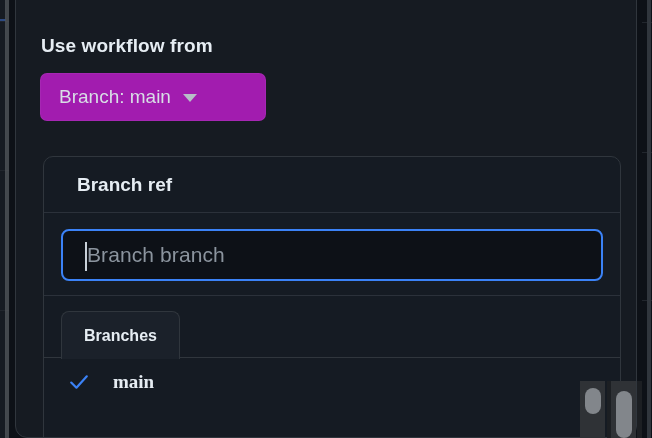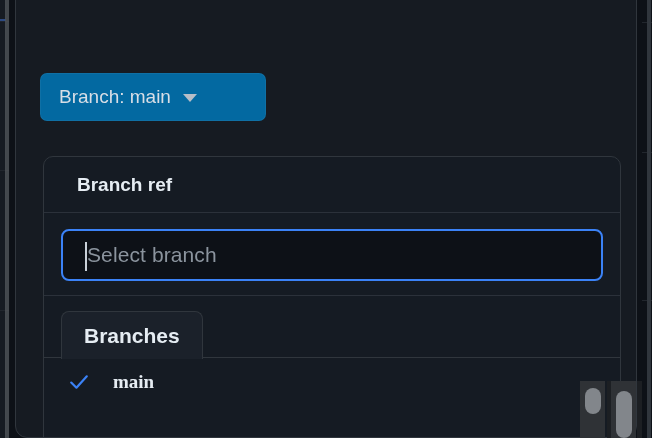--- a/index.html
+++ b/index.html
@@ -140,21 +140,21 @@
   }
 
   
   .branch-button {
     position: absolute;
     left: 24px;
     top: 86px;
     height: 48px;
     min-width: 226px;
     box-sizing: border-box;
-    background: #0369a1;
+    background: #a21caf;
     border: 1px solid rgba(255,255,255,0.05);
     border-radius: 7px;
     display: flex;
     align-items: center;
     gap: 12px;
     padding: 0 16px 0 18px;
     cursor: pointer;
   }
   .branch-button-label {
     font-size: 19px;
@@ -245,21 +245,21 @@
     align-items: flex-end;
   }
   .ref-tab {
     position: relative;
     height: 48px;
     box-sizing: border-box;
     display: flex;
     align-items: center;
     justify-content: center;
     padding: 0 22px;
-    font-size: 21px;
+    font-size: 16px;
     cursor: pointer;
     white-space: nowrap;
   }
   .ref-tab.selected {
     background: #1b212a;
     color: #e6edf3;
     font-weight: bold;
     border: 1px solid #30363d;
     border-bottom: none;
     border-radius: 8px 8px 0 0;
@@ -371,36 +371,37 @@
       <div class="behind-right-line-1"></div>
       <div class="behind-right-line-2"></div>
       <div class="behind-right-line-3"></div>
     </div>
     <div class="behind-right-scroll"></div>
   </div>
 
   <div class="dialog">
     <div class="dialog-body">
 
+      <div class="dialog-title">Use workflow from</div>
 
       <div class="branch-button">
         <span class="branch-button-label">Branch: main</span>
         <span class="caret-down"></span>
       </div>
 
       <div class="ref-panel">
 
         <div class="ref-panel-header">
           <span class="ref-panel-title">Branch ref</span>
         </div>
 
         <div class="ref-search-row">
           <div class="ref-search-field">
             <span class="caret-bar"></span>
-            <span class="ref-search-placeholder">Select branch</span>
+            <span class="ref-search-placeholder">Branch branch</span>
           </div>
         </div>
 
         <div class="ref-tabs">
           <div class="tabs-underline"></div>
           <div class="ref-tab selected">
             <span>Branches</span>
           </div>
         </div>
 

